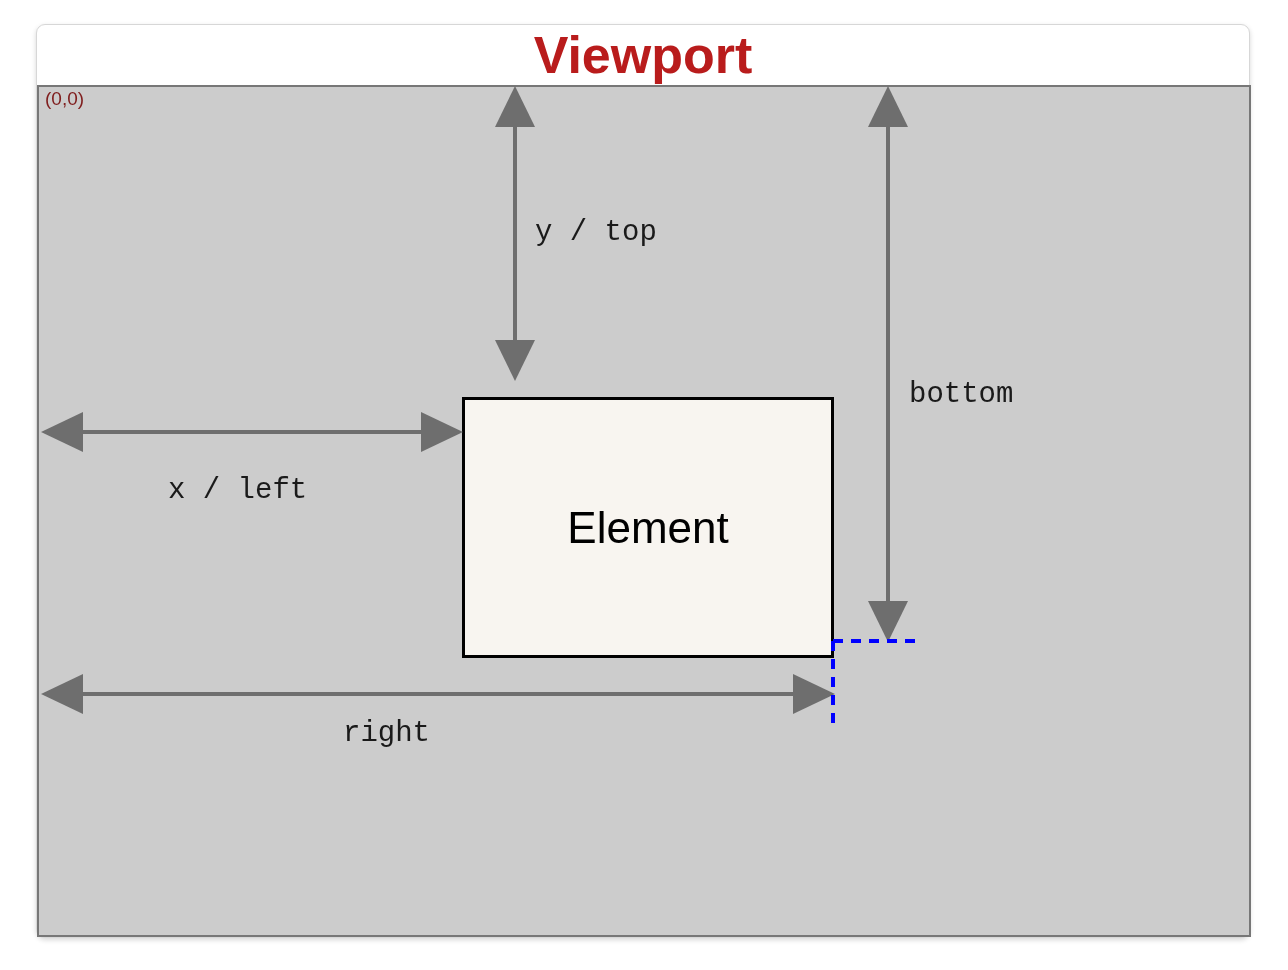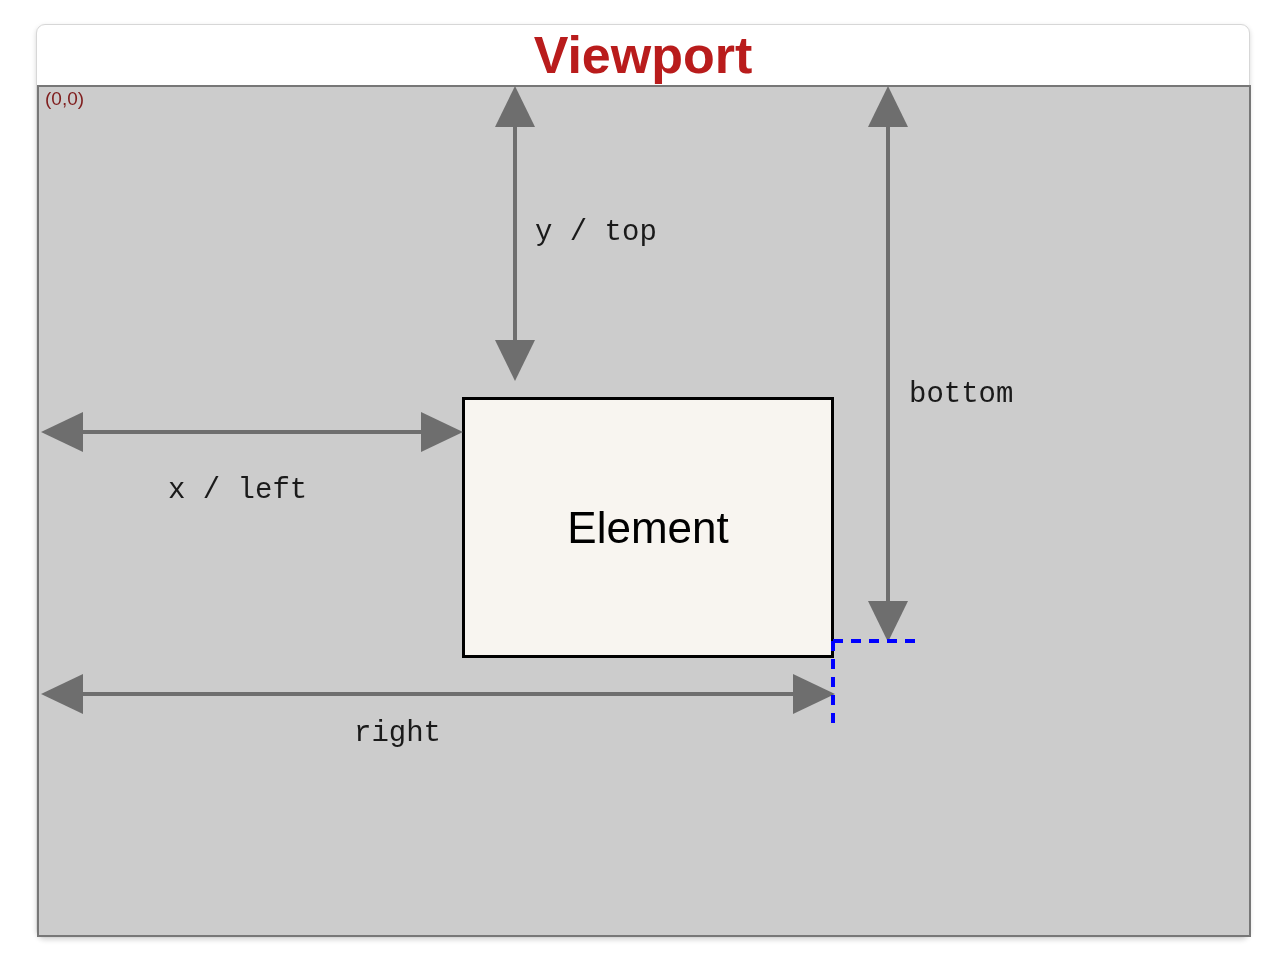--- a/index.html
+++ b/index.html
@@ -117,21 +117,21 @@
     font-family: Liberation Mono, monospace;
     font-size: 29px;
     color: #1a1a1a;
     white-space: nowrap;
     line-height: 1;
   }
 
   #label-y-top   { left: 535px; top: 218px; }
   #label-bottom  { left: 909px; top: 348px; margin-top: 32px; }
   #label-x-left  { left: 168px; top: 476px; }
-  #label-right   { left: 354px; top: 719px; }
+  #label-right   { left: 343px; top: 719px; }
 </style>
 </head>
 <body>
 
 <div id="stage">
 
   <div id="card">
     <div id="card-header">
       <div id="viewport-title">Viewport</div>
     </div>

